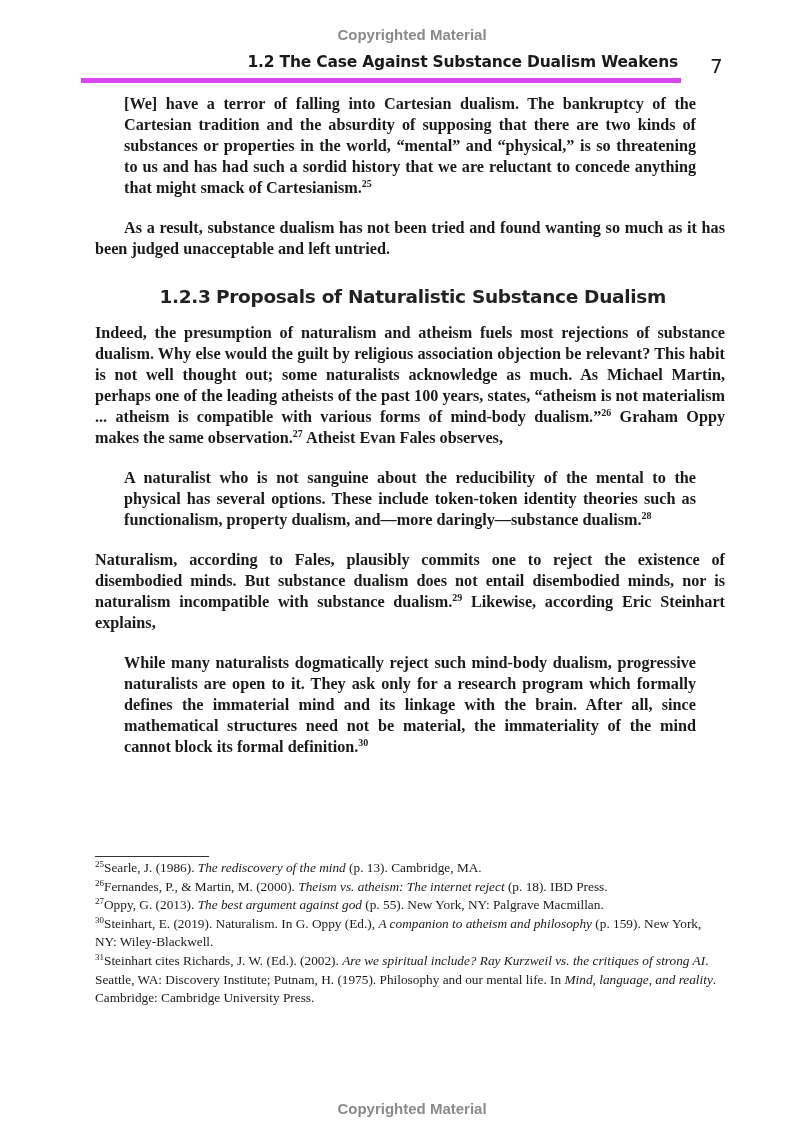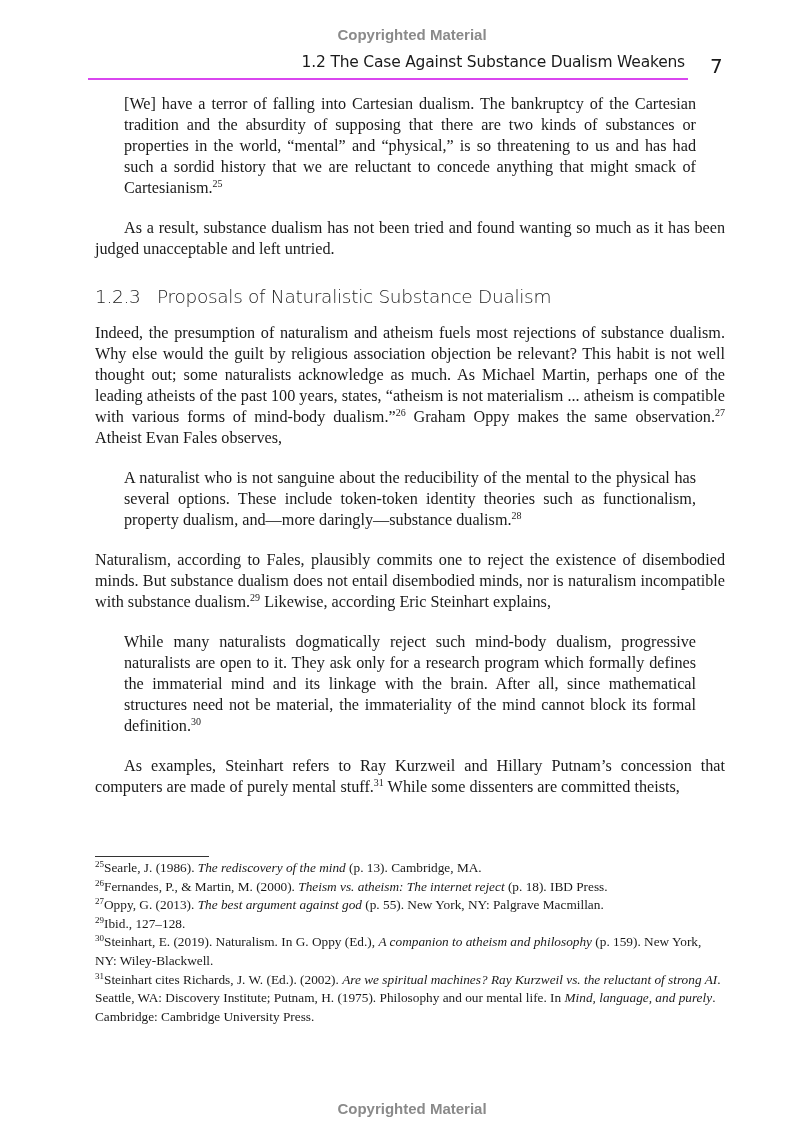--- a/index.html
+++ b/index.html
@@ -1,34 +1,34 @@
 <!DOCTYPE html>
 <html><head>
 <meta charset="utf-8">
 <style>
   html, body { margin: 0; padding: 0; background: #ffffff; }
   body { width: 800px; height: 1143px; position: relative; overflow: hidden; color: #1a1a1a; }
   .watermark { position: absolute; left: 12px; width: 800px; text-align: center;
     font-family: "Liberation Sans", sans-serif; font-weight: bold; font-size: 15px; color: #8a8a8a; }
   .wm-top { top: 26px; }
   .wm-bottom { top: 1100px; }
-  .running-head { position: absolute; top: 52px; left: 88px; width: 600px; height: 26px;
-    border-bottom: 2px solid #d946ef; }
+  .running-head { position: absolute; top: 52px; left: 81px; width: 600px; height: 26px;
+    border-bottom: 5px solid #d946ef; font-weight: bold; }
   .rh-title { position: absolute; right: 3px; top: 1px;
     font-family: "DejaVu Sans", sans-serif; font-size: 15.5px; color: #1a1a1a; letter-spacing: -0.2px; }
   .page-num { position: absolute; left: 710px; top: 54px;
     font-family: "DejaVu Sans", sans-serif; font-size: 20px; color: #1a1a1a; }
   .body { position: absolute; left: 95px; top: 94px; width: 630px;
     font-family: "Liberation Serif", serif; font-size: 16.2px; line-height: 21px; text-align: justify; }
-  .body p { margin: 0; }
+  .body p { margin: 0; font-weight: bold; }
   .quote { padding-left: 29px; padding-right: 29px; }
   .indent { text-indent: 29px; }
   .gap-s { margin-top: 19px !important; }
   .heading { font-family: "DejaVu Sans", sans-serif; font-weight: 300; font-size: 18.5px;
-    margin: 26px 0 16px 0 !important; text-align: left; letter-spacing: -0.3px; color: #222; }
+    margin: 26px 0 16px 0 !important; text-align: center; letter-spacing: -0.3px; color: #222; }
   .heading .num { display: inline-block; width: 62px; }
   sup { font-size: 10px; line-height: 0; vertical-align: 6px; }
   .footnotes { position: absolute; left: 95px; top: 856px; width: 630px;
     font-family: "Liberation Serif", serif; font-size: 13.3px; line-height: 18.6px; }
   .fn-rule { width: 114px; border-top: 1px solid #333; margin-bottom: 2px; }
   .fn { margin: 0; }
   .fn sup { font-size: 9px; vertical-align: 5px; }
   em { font-style: italic; }
 </style>
 </head>
@@ -49,26 +49,24 @@
   <p class="heading"><span class="num">1.2.3</span><span>Proposals of Naturalistic Substance Dualism</span></p>
 
   <p><span>Indeed, the presumption of naturalism and atheism fuels most rejections of substance dualism. Why else would the guilt by religious association objection be relevant? This habit is not well thought out; some naturalists acknowledge as much. As Michael Martin, perhaps one of the leading atheists of the past 100 years, states, “atheism is not materialism ... atheism is compatible with various forms of mind-body dualism.”</span><sup>26</sup><span> Graham Oppy makes the same observation.</span><sup>27</sup><span> Atheist Evan Fales observes,</span></p>
 
   <p class="quote gap-s"><span>A naturalist who is not sanguine about the reducibility of the mental to the physical has several options. These include token-token identity theories such as functionalism, property dualism, and—more daringly—substance dualism.</span><sup>28</sup></p>
 
   <p class="gap-s"><span>Naturalism, according to Fales, plausibly commits one to reject the existence of disembodied minds. But substance dualism does not entail disembodied minds, nor is naturalism incompatible with substance dualism.</span><sup>29</sup><span> Likewise, according Eric Steinhart explains,</span></p>
 
   <p class="quote gap-s"><span>While many naturalists dogmatically reject such mind-body dualism, progressive naturalists are open to it. They ask only for a research program which formally defines the immaterial mind and its linkage with the brain. After all, since mathematical structures need not be material, the immateriality of the mind cannot block its formal definition.</span><sup>30</sup></p>
 
-  <p class="indent gap-s"><span>As examples, Steinhart refers to Ray Kurzweil and Hillary Putnam’s concession that computers are made of purely mental stuff.</span><sup>31</sup><span> While some dissenters are committed theists,</span></p>
 </div>
 
 <div class="footnotes">
   <div class="fn-rule"></div>
   <p class="fn"><sup>25</sup><span>Searle, J. (1986). </span><em>The rediscovery of the mind</em><span> (p. 13). Cambridge, MA.</span></p>
   <p class="fn"><sup>26</sup><span>Fernandes, P., &amp; Martin, M. (2000). </span><em>Theism vs. atheism: The internet reject</em><span> (p. 18). IBD Press.</span></p>
   <p class="fn"><sup>27</sup><span>Oppy, G. (2013). </span><em>The best argument against god</em><span> (p. 55). New York, NY: Palgrave Macmillan.</span></p>
-  <p class="fn"><sup>29</sup><span>Ibid., 127–128.</span></p>
   <p class="fn"><sup>30</sup><span>Steinhart, E. (2019). Naturalism. In G. Oppy (Ed.), </span><em>A companion to atheism and philosophy</em><span> (p. 159). New York, NY: Wiley-Blackwell.</span></p>
-  <p class="fn"><sup>31</sup><span>Steinhart cites Richards, J. W. (Ed.). (2002). </span><em>Are we spiritual machines? Ray Kurzweil vs. the reluctant of strong AI</em><span>. Seattle, WA: Discovery Institute; Putnam, H. (1975). Philosophy and our mental life. In </span><em>Mind, language, and purely</em><span>. Cambridge: Cambridge University Press.</span></p>
+  <p class="fn"><sup>31</sup><span>Steinhart cites Richards, J. W. (Ed.). (2002). </span><em>Are we spiritual include? Ray Kurzweil vs. the critiques of strong AI</em><span>. Seattle, WA: Discovery Institute; Putnam, H. (1975). Philosophy and our mental life. In </span><em>Mind, language, and reality</em><span>. Cambridge: Cambridge University Press.</span></p>
 </div>
 
 <div class="watermark wm-bottom">Copyrighted Material</div>
 
 </body></html>

